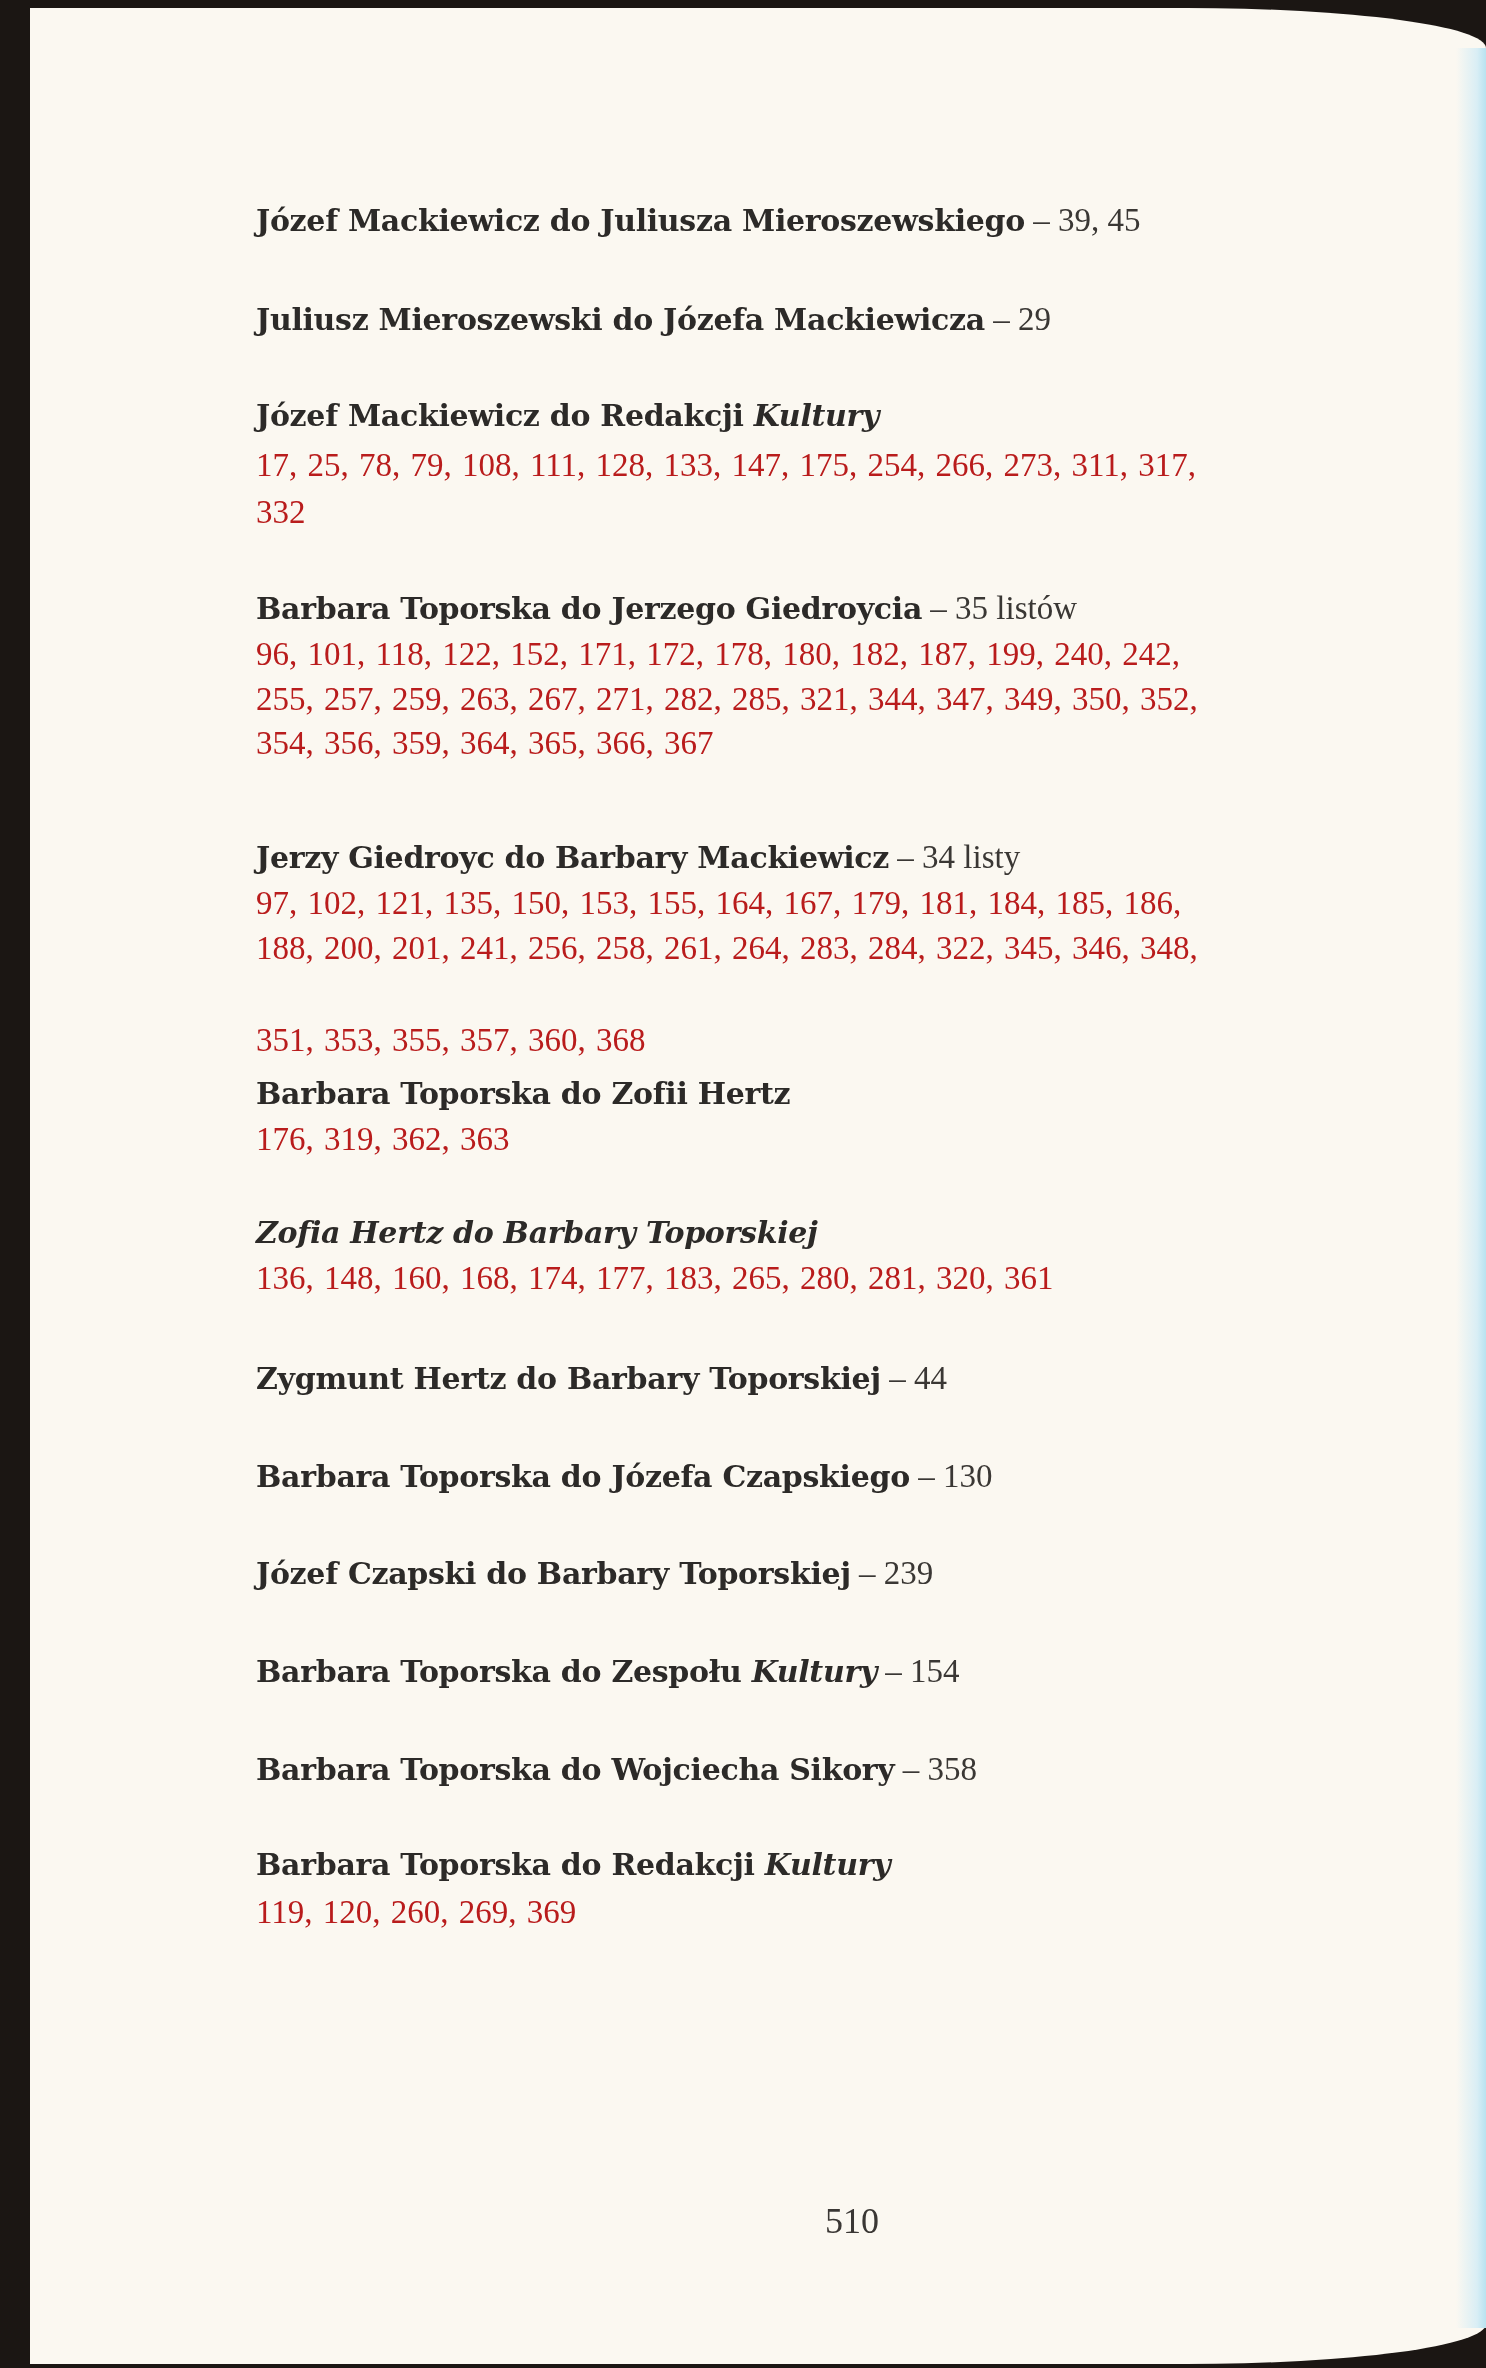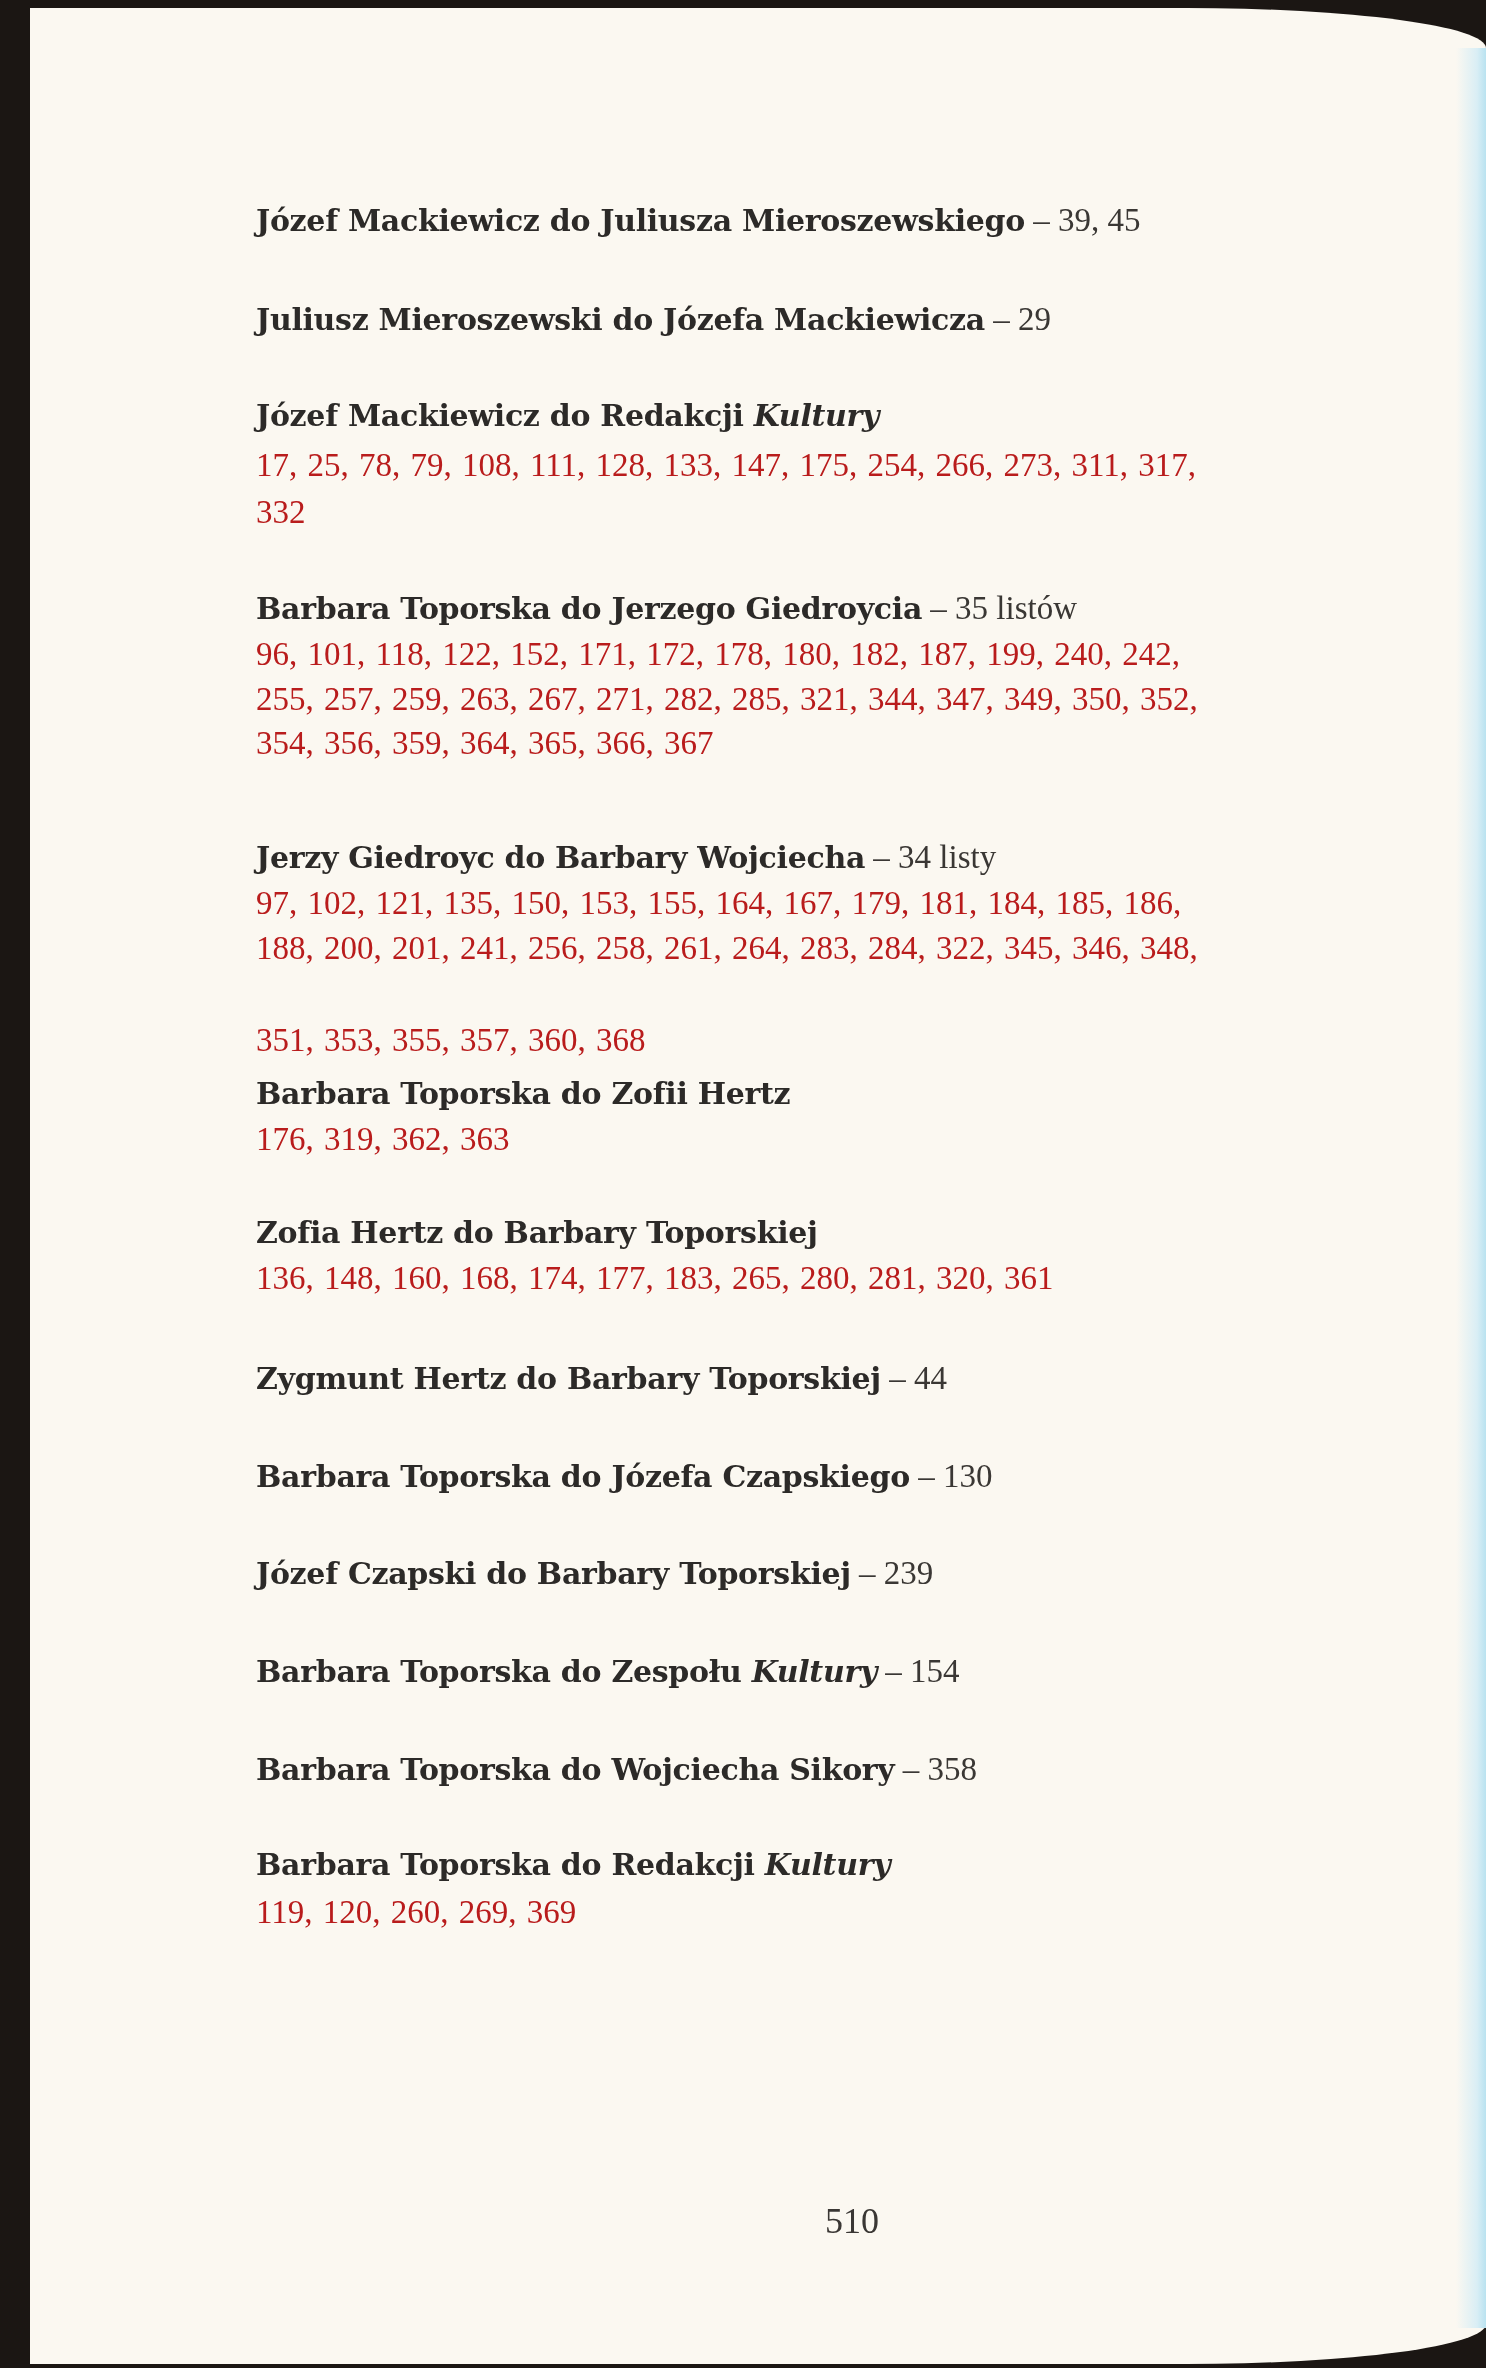--- a/index.html
+++ b/index.html
@@ -65,32 +65,32 @@
     <div class="line nums" style="top:488px;">332</div>
 
     <div class="line" style="top:584px;">
       <span class="heading">Barbara Toporska do Jerzego Giedroycia</span><span class="suffix"> – 35 listów</span>
     </div>
     <div class="line nums" style="top:630px;">96, 101, 118, 122, 152, 171, 172, 178, 180, 182, 187, 199, 240, 242,</div>
     <div class="line nums" style="top:675px;">255, 257, 259, 263, 267, 271, 282, 285, 321, 344, 347, 349, 350, 352,</div>
     <div class="line nums" style="top:719px;">354, 356, 359, 364, 365, 366, 367</div>
 
     <div class="line" style="top:833px;">
-      <span class="heading">Jerzy Giedroyc do Barbary Wojciecha</span><span class="suffix"> – 34 listy</span>
+      <span class="heading">Jerzy Giedroyc do Barbary Mackiewicz</span><span class="suffix"> – 34 listy</span>
     </div>
     <div class="line nums" style="top:879px;">97, 102, 121, 135, 150, 153, 155, 164, 167, 179, 181, 184, 185, 186,</div>
     <div class="line nums" style="top:924px;">188, 200, 201, 241, 256, 258, 261, 264, 283, 284, 322, 345, 346, 348,</div>
     <div class="line nums" style="top:968px;margin-top:48px;">351, 353, 355, 357, 360, 368</div>
 
     <div class="line" style="top:1071px;">
       <span class="heading">Barbara Toporska do Zofii Hertz</span>
     </div>
     <div class="line nums" style="top:1115px;">176, 319, 362, 363</div>
 
-    <div class="line" style="top:1210px;">
+    <div class="line" style="top:1210px;font-style:italic;">
       <span class="heading">Zofia Hertz do Barbary Toporskiej</span>
     </div>
     <div class="line nums" style="top:1254px;">136, 148, 160, 168, 174, 177, 183, 265, 280, 281, 320, 361</div>
 
     <div class="line" style="top:1354px;">
       <span class="heading">Zygmunt Hertz do Barbary Toporskiej</span><span class="suffix"> – 44</span>
     </div>
 
     <div class="line" style="top:1452px;">
       <span class="heading">Barbara Toporska do Józefa Czapskiego</span><span class="suffix"> – 130</span>

